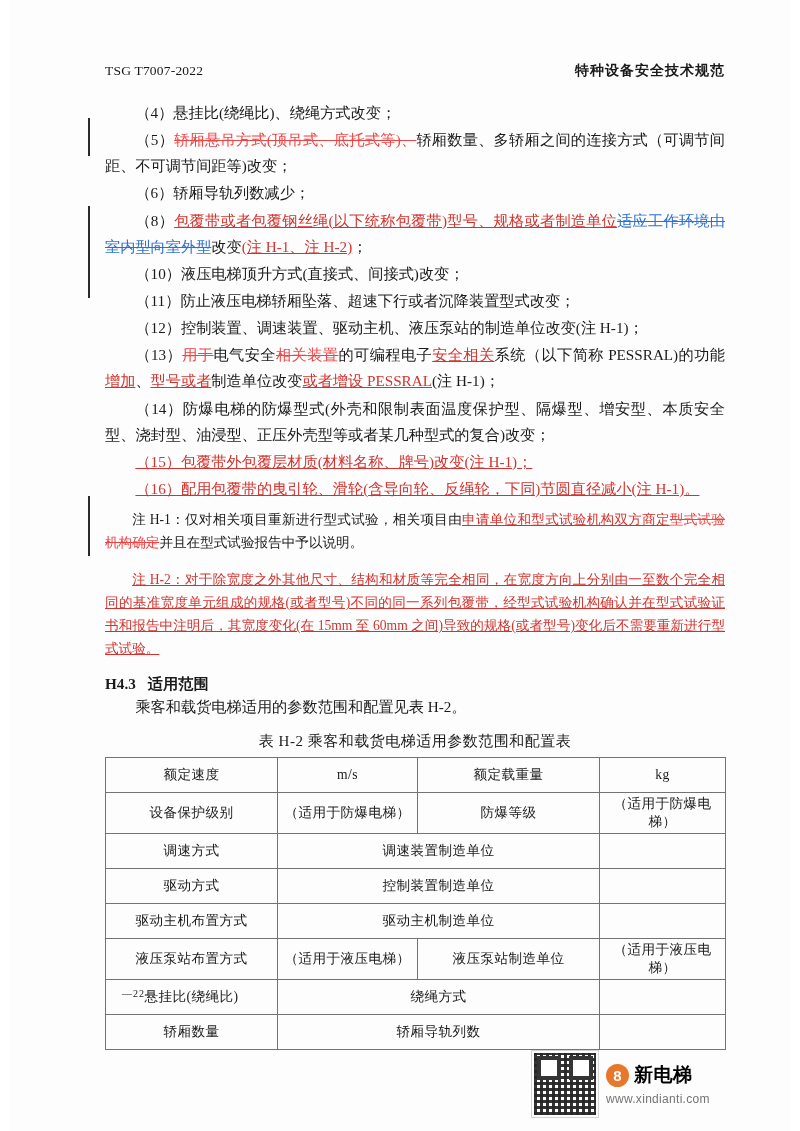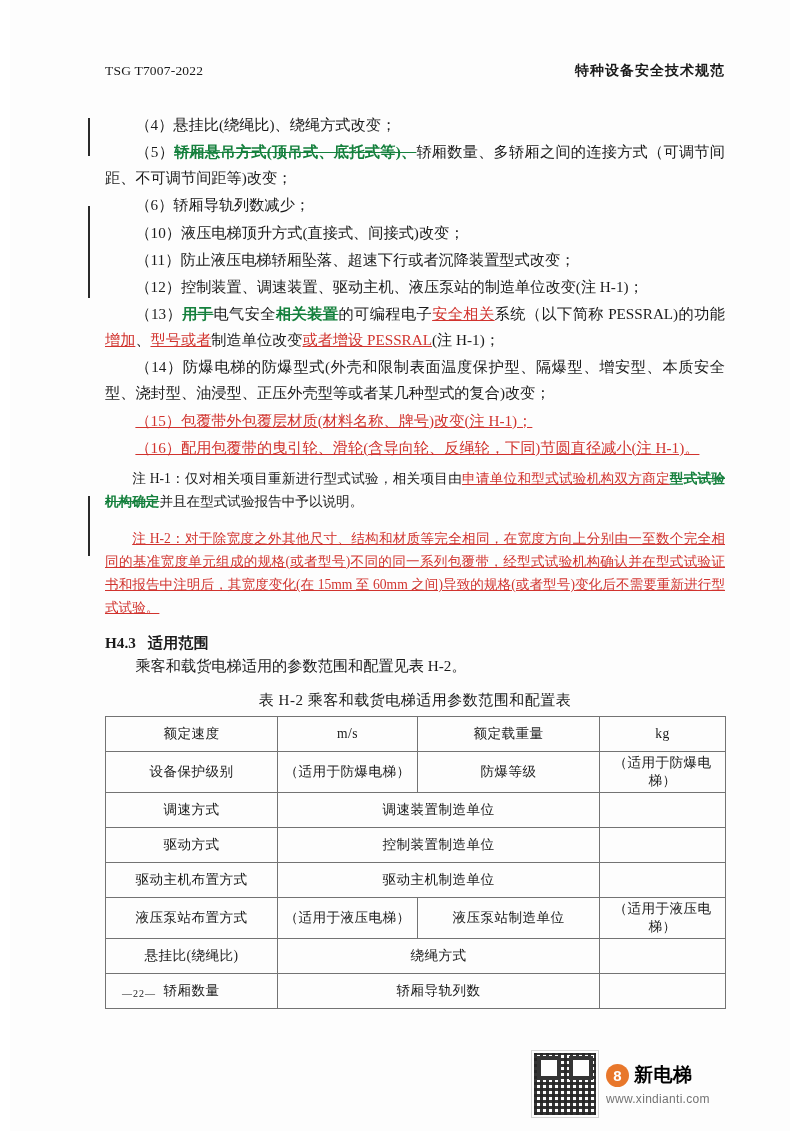--- a/index.html
+++ b/index.html
@@ -33,37 +33,36 @@
     font-size: 13.5px;
     letter-spacing: 0.2px;
   }
   .header .std-title {
     font-weight: bold;
     font-size: 14px;
     letter-spacing: 1px;
   }
   
   .body-text {
-    margin-top: 32px;
+    margin-top: 20px;
     font-size: 15.2px;
     line-height: 1.72;
     text-align: justify;
   }
   .para {
     margin: 0 0 1px 0;
     text-indent: 0;
   }
   .para.indent {
     text-indent: 2em;
   }
   
   .del {
-    color: #15803d;
+    color: #ef4444;
     text-decoration: line-through;
-    font-weight: bold;
   }
   .ins {
     color: #d1332e;
     text-decoration: underline;
   }
   .del-blue {
     color: #2f6fd0;
     text-decoration: line-through;
   }
   .note {
@@ -216,20 +215,21 @@
 
     <div class="body-text">
 
       <p class="para indent"><span>（4）悬挂比(绕绳比)、绕绳方式改变；</span></p>
 
       <p class="para indent"><span>（5）</span><span class="del">轿厢悬吊方式(顶吊式、底托式等)、</span><span>轿厢数量、多轿厢之间的连接方式（可调节间距、不可调节间距等)改变；</span></p>
 
       <p class="para indent"><span>（6）轿厢导轨列数减少；</span></p>
 
 
+      <p class="para indent"><span>（8）</span><span class="ins">包覆带或者包覆钢丝绳(以下统称包覆带)型号、规格或者制造单位</span><span class="del-blue">适应工作环境由室内型向室外型</span><span>改变</span><span class="ins">(注 H-1、注 H-2)</span><span>；</span></p>
 
 
       <p class="para indent"><span>（10）液压电梯顶升方式(直接式、间接式)改变；</span></p>
 
       <p class="para indent"><span>（11）防止液压电梯轿厢坠落、超速下行或者沉降装置型式改变；</span></p>
 
       <p class="para indent"><span>（12）控制装置、调速装置、驱动主机、液压泵站的制造单位改变(注 H-1)；</span></p>
 
       <p class="para indent"><span>（13）</span><span class="del">用于</span><span>电气安全</span><span class="del">相关</span><span class="del">装置</span><span>的可编程电子</span><span class="ins">安全相关</span><span>系统（以下简称 PESSRAL)的功能</span><span class="ins">增加</span><span>、</span><span class="ins">型号或者</span><span>制造单位改变</span><span class="ins">或者增设 PESSRAL</span><span>(注 H-1)；</span></p>
 

